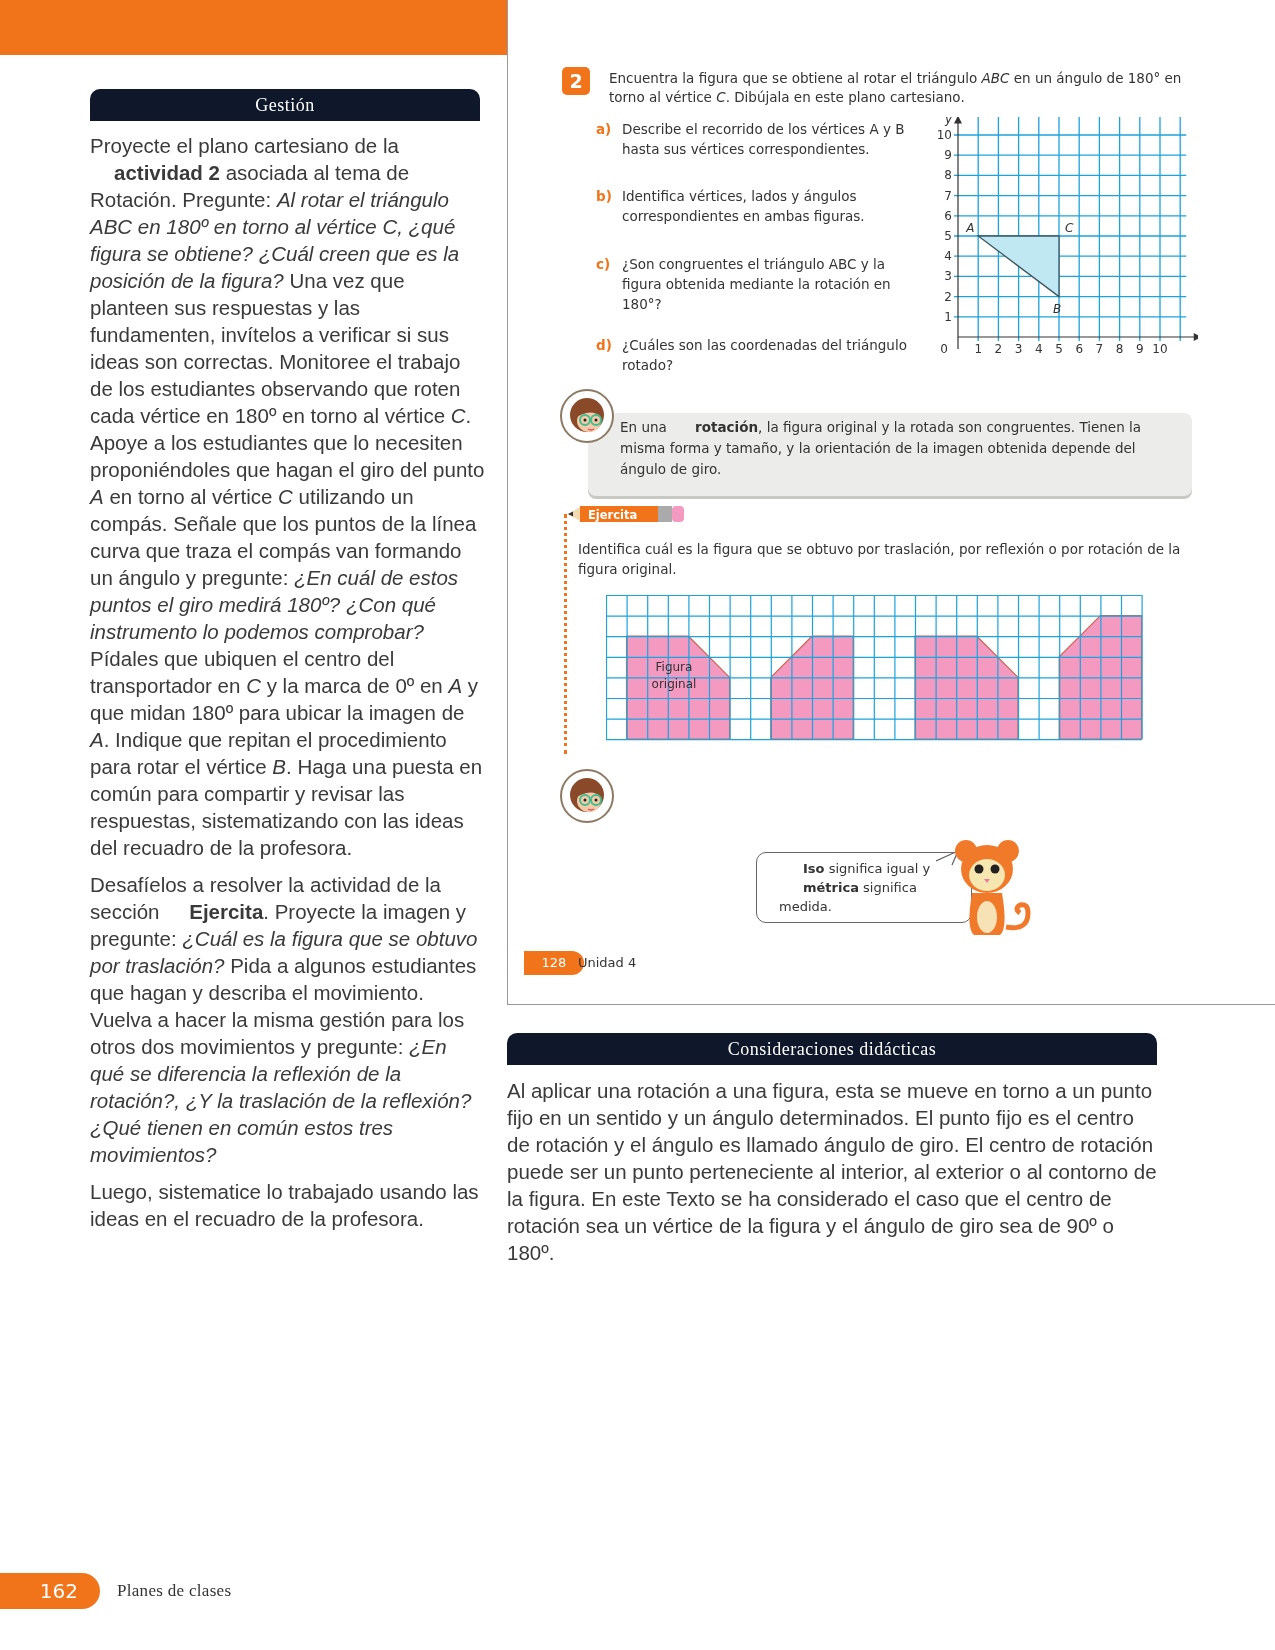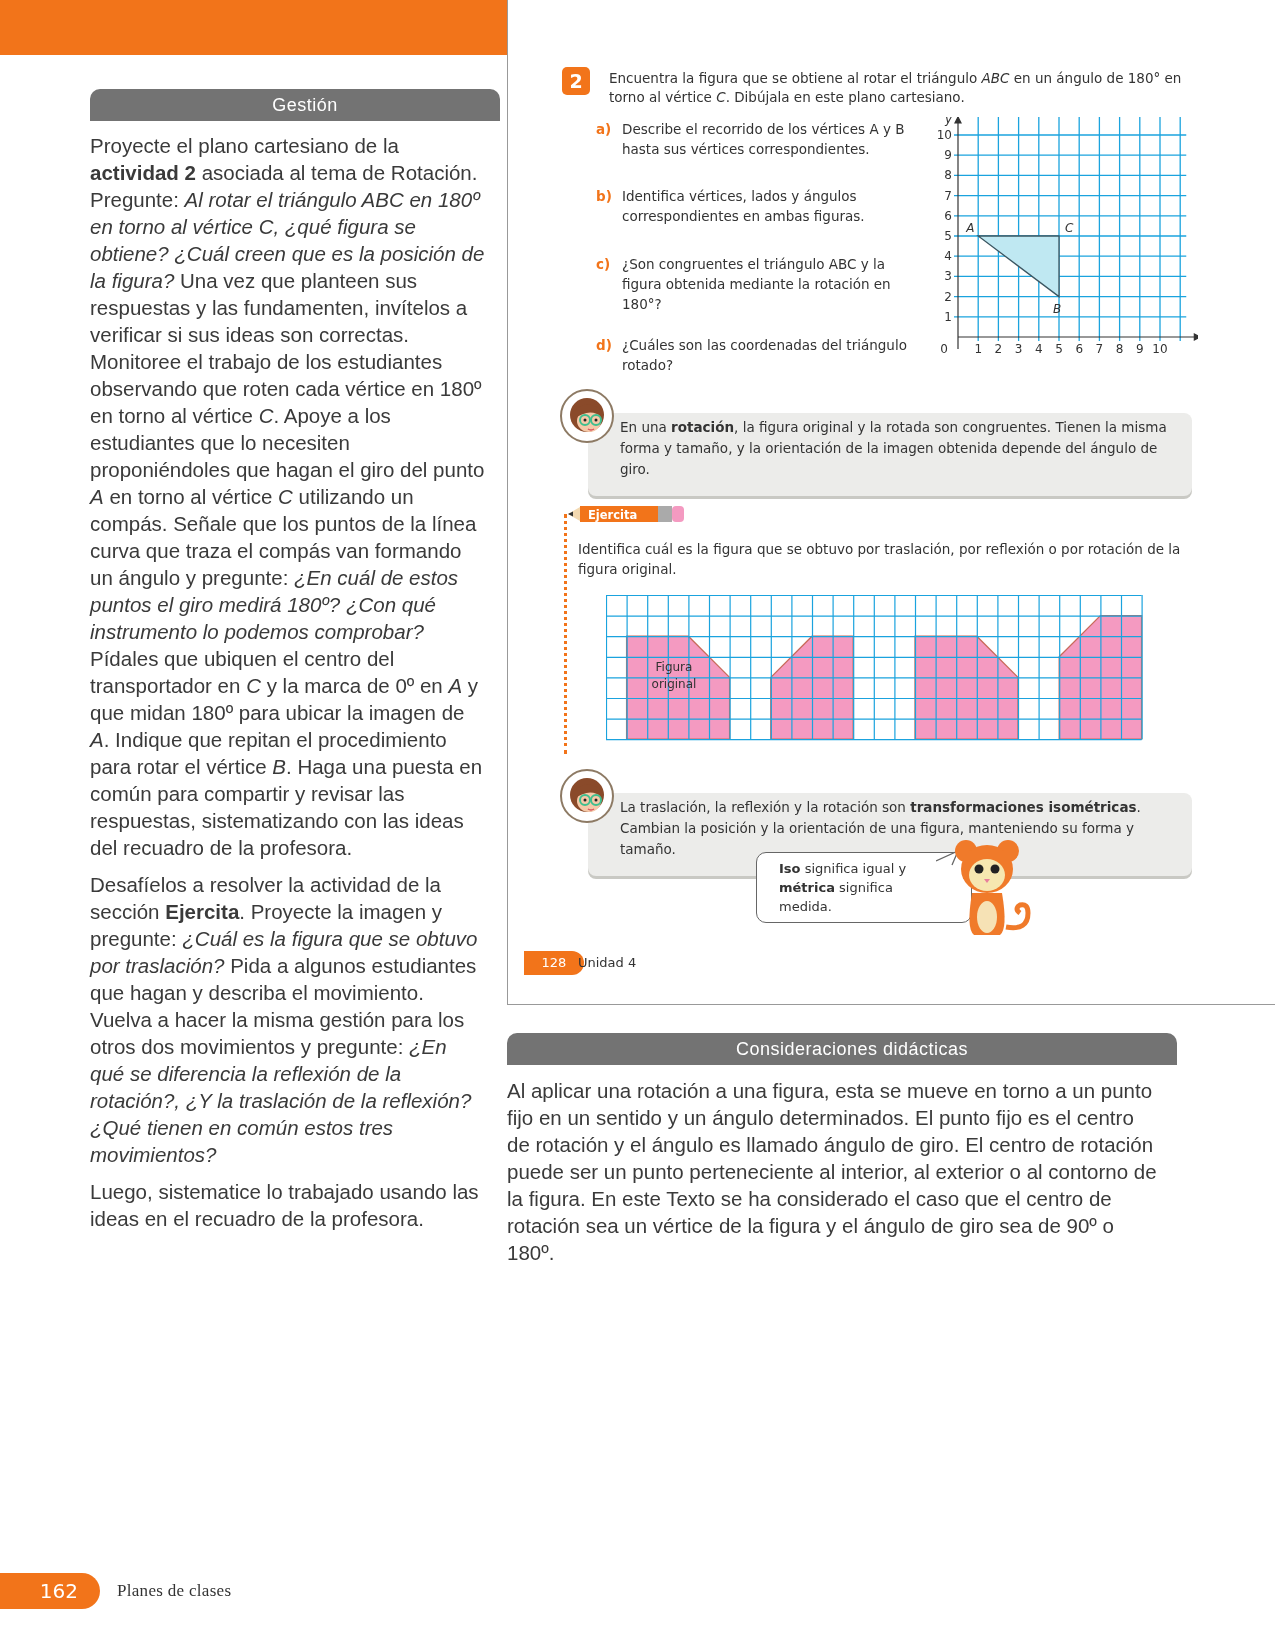--- a/index.html
+++ b/index.html
@@ -1,18 +1,18 @@
 <!DOCTYPE html>
 <html><head>
 <meta charset="utf-8">
 <style>
   html,body{margin:0;padding:0;}
   body{width:1275px;height:1650px;position:relative;background:#fff;font-family:"DejaVu Sans",sans-serif;color:#333;overflow:hidden;}
   .topbar{position:absolute;left:0;top:0;width:507px;height:55px;background:#f2741a;}
-  .hdr{position:absolute;background:#737373;color:#fff;text-align:center;font-family:Liberation Sans, sans-serif;border-radius:10px 10px 0 0;padding-left:20px;}
+  .hdr{position:absolute;background:#0f172a;color:#fff;text-align:center;font-family:Liberation Serif, serif;border-radius:10px 10px 0 0;}
   .hdr-g{left:90px;top:89px;width:390px;height:32px;line-height:32px;font-size:18px;letter-spacing:0.5px;}
   .hdr-c{left:507px;top:1033px;width:650px;height:32px;line-height:32px;font-size:18px;letter-spacing:0.5px;}
   .left-text{position:absolute;left:90px;top:132px;width:395px;font-family:"Liberation Sans",sans-serif;font-size:20.5px;line-height:27px;color:#3a3a3a;}
   .left-text p{margin:0 0 10px 0;}
   .left-text i{font-style:italic;}
   .cons-text{position:absolute;left:507px;top:1077px;width:650px;font-family:"Liberation Sans",sans-serif;font-size:20.5px;line-height:27px;color:#3a3a3a;}
   .page-embed{position:absolute;left:507px;top:-2px;width:768px;height:1005px;border:1px solid #999;border-right:none;background:#fff;}
   .num-badge{position:absolute;left:54px;top:68px;width:28px;height:28px;background:#f2741a;color:#fff;border-radius:5px;font-weight:bold;font-size:19px;text-align:center;line-height:28px;}
   .q-text{position:absolute;left:89px;top:70px;width:580px;font-size:13.5px;line-height:19px;color:#333;margin-left:12px;}
   .sub{position:absolute;left:88px;width:330px;font-size:13.5px;line-height:20px;color:#333;}
@@ -23,21 +23,21 @@
   .avatar{position:absolute;width:50px;height:50px;border-radius:50%;border:2px solid #8d7a64;background:#fff;overflow:hidden;}
   .ejercita{position:absolute;left:60px;top:505px;}
   .ej-text{position:absolute;left:70px;top:540px;width:630px;font-size:13.5px;line-height:20px;color:#333;}
   .dots-v{position:absolute;left:56px;top:515px;width:0;height:240px;border-left:3px dotted #f2741a;}
   .grid2{position:absolute;left:98px;top:596px;}
   .tip{position:absolute;left:248px;top:853px;width:170px;padding:6px 22px;border:1.5px solid #666;border-radius:10px;background:#fff;font-size:13px;line-height:19px;color:#333;}
   .pg128{position:absolute;left:16px;top:952px;width:60px;height:24px;background:#f2741a;color:#fff;font-size:13px;line-height:24px;text-align:center;border-radius:0 12px 12px 0;}
   .unit{position:absolute;left:70px;top:952px;line-height:24px;font-size:13px;color:#333;}
   .pg162{position:absolute;left:0;top:1573px;width:100px;height:36px;background:#f2741a;color:#fff;font-size:20px;line-height:36px;text-align:right;padding-right:22px;box-sizing:border-box;border-radius:0 18px 18px 0;}
   .footer-label{position:absolute;left:117px;top:1573px;line-height:36px;font-size:17px;color:#333;letter-spacing:0.3px;font-family:Liberation Serif, serif;}
-  b{font-weight:bold;}
+  b{font-weight:bold;margin-left:24px;}
 </style>
 </head>
 <body>
 
 <div class="topbar"></div>
 
 <div class="hdr hdr-g">Gestión</div>
 <div class="left-text">
   <p><span>Proyecte el plano cartesiano de la </span><b>actividad 2</b><span> asociada al tema de Rotación. Pregunte: </span><i>Al rotar el triángulo ABC en 180º en torno al vértice C, ¿qué figura se obtiene? ¿Cuál creen que es la posición de la figura?</i><span> Una vez que planteen sus respuestas y las fundamenten, invítelos a verificar si sus ideas son correctas. Monitoree el trabajo de los estudiantes observando que roten cada vértice en 180º en torno al vértice </span><i>C</i><span>. Apoye a los estudiantes que lo necesiten proponiéndoles que hagan el giro del punto </span><i>A</i><span> en torno al vértice </span><i>C</i><span> utilizando un compás. Señale que los puntos de la línea curva que traza el compás van formando un ángulo y pregunte: </span><i>¿En cuál de estos puntos el giro medirá 180º? ¿Con qué instrumento lo podemos comprobar?</i><span> Pídales que ubiquen el centro del transportador en </span><i>C</i><span> y la marca de 0º en </span><i>A</i><span> y que midan 180º para ubicar la imagen de </span><i>A</i><span>. Indique que repitan el procedimiento para rotar el vértice </span><i>B</i><span>. Haga una puesta en común para compartir y revisar las respuestas, sistematizando con las ideas del recuadro de la profesora.</span></p>
   <p><span>Desafíelos a resolver la actividad de la sección </span><b>Ejercita</b><span>. Proyecte la imagen y pregunte: </span><i>¿Cuál es la figura que se obtuvo por traslación?</i><span> Pida a algunos estudiantes que hagan y describa el movimiento. Vuelva a hacer la misma gestión para los otros dos movimientos y pregunte: </span><i>¿En qué se diferencia la reflexión de la rotación?, ¿Y la traslación de la reflexión? ¿Qué tienen en común estos tres movimientos?</i></p>
@@ -198,23 +198,20 @@
         <line y1="62.300000000000004" y2="62.300000000000004" x1="0" x2="535.6"></line>
         <line y1="82.9" y2="82.9" x1="0" x2="535.6"></line>
         <line y1="103.5" y2="103.5" x1="0" x2="535.6"></line>
         <line y1="124.10000000000001" y2="124.10000000000001" x1="0" x2="535.6"></line>
         <line y1="144.70000000000002" y2="144.70000000000002" x1="0" x2="535.6"></line>
       </g>
     <text id="g2-l1" x="67.98" y="76.22000000000001" text-anchor="middle" font-family="DejaVu Sans, sans-serif" font-size="12" fill="#333">Figura</text>
     <text id="g2-l2" x="67.98" y="92.7" text-anchor="middle" font-family="DejaVu Sans, sans-serif" font-size="12" fill="#333">original</text>
   </svg>
 
-  <div class="callout" style="left:80px;top:794px;width:560px;">
-    <span>La traslación, la reflexión y la rotación son </span><b>transformaciones isométricas</b><span>. Cambian la posición y la orientación de una figura, manteniendo su forma y tamaño.</span>
-  </div>
   <div class="avatar" style="left:52px;top:770px;">
     <svg width="50" height="50" viewBox="0 0 50 50">
       <circle cx="25" cy="24" r="17" fill="#8a4a2a"></circle>
       <ellipse cx="27" cy="30" rx="12" ry="11" fill="#f6c9a8"></ellipse>
       <path d="M10 22 Q25 6 40 20 L40 26 Q28 16 12 28 Z" fill="#8a4a2a"></path>
       <circle cx="23" cy="29" r="5" fill="none" stroke="#3fbf8f" stroke-width="2"></circle>
       <circle cx="34" cy="29" r="5" fill="none" stroke="#3fbf8f" stroke-width="2"></circle>
       <circle cx="23" cy="29" r="1.5" fill="#222"></circle>
       <circle cx="34" cy="29" r="1.5" fill="#222"></circle>
       <path d="M26 38 Q29 40 32 38" stroke="#d94f5c" stroke-width="1.5" fill="none"></path>

